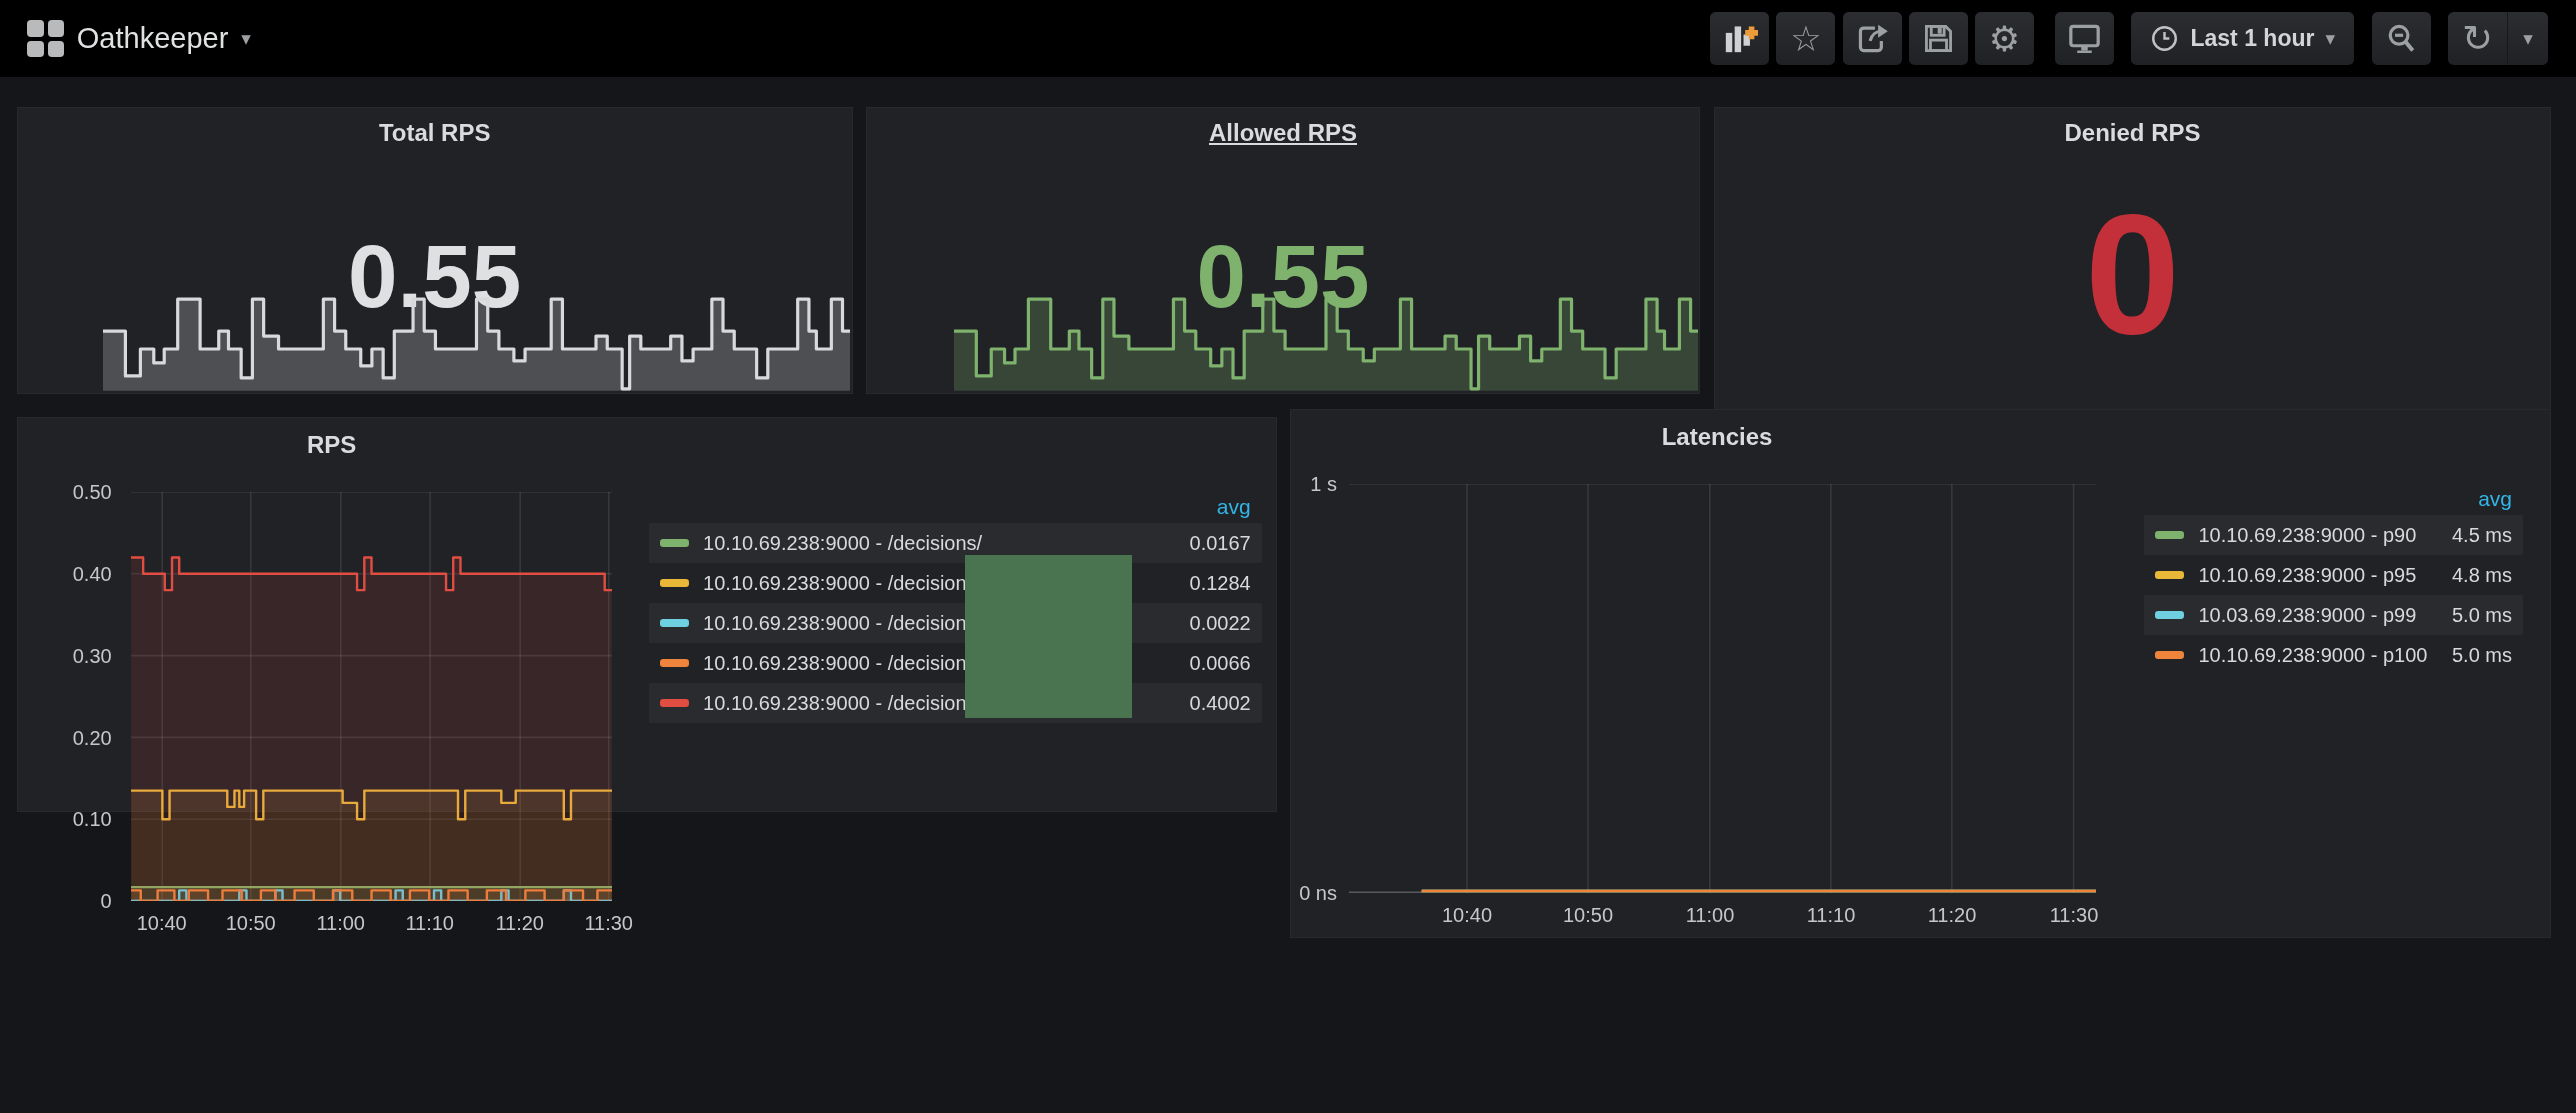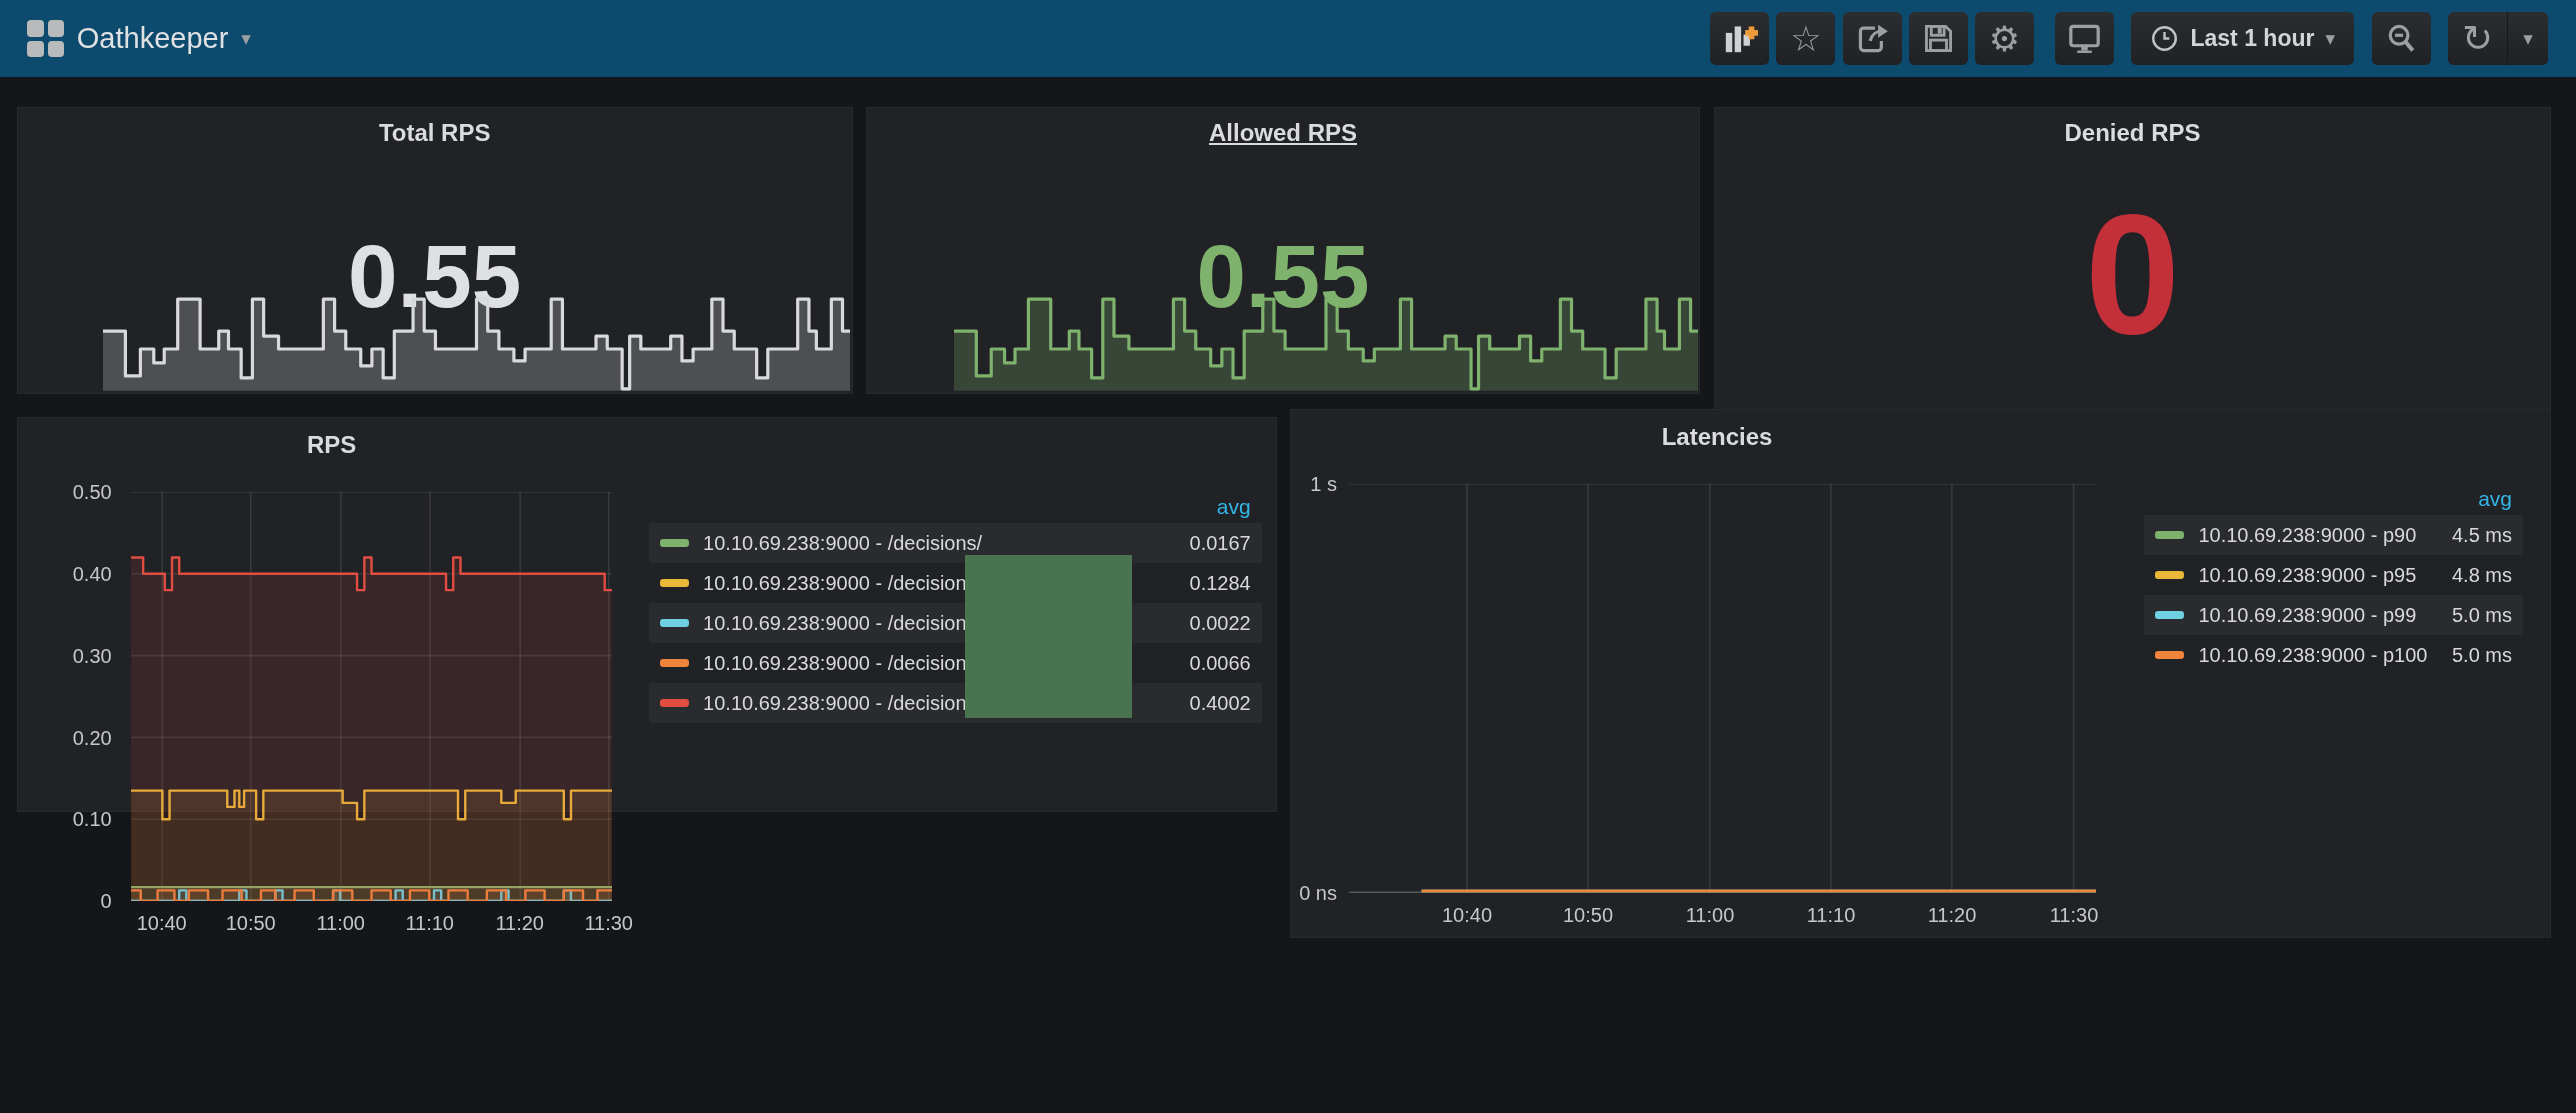--- a/index.html
+++ b/index.html
@@ -2,21 +2,21 @@
 <html style="font-size:12.8px"><head>
 <meta charset="utf-8">
 <style>
   html,body{margin:0;padding:0;}
   body{
     width:2576px;height:1113px;position:relative;overflow:hidden;
     background:#141619;color:#d8d9da;
     font-family:"Liberation Sans","DejaVu Sans",sans-serif;
   }
   
-  .navbar{position:absolute;left:0;top:0;width:2576px;height:77px;display:flex;align-items:center;background:#0c4a6e;}
+  .navbar{position:absolute;left:0;top:0;width:2576px;height:77px;display:flex;align-items:center;background:#000000;}
   .dash-title{display:flex;align-items:center;gap:12.8px;margin-left:27px;cursor:pointer;}
   .grid-icon{width:37px;height:37px;display:grid;grid-template-columns:1fr 1fr;grid-template-rows:1fr 1fr;gap:4px;}
   .grid-icon span{background:#b9babc;border-radius:4px;}
   .dash-title .t{font-size:29px;color:#e0e1e3;}
   .caret{color:#9da0a3;font-size:19px;line-height:1;}
   .nav-right{margin-left:auto;display:flex;align-items:center;margin-right:28px;}
   .btn{height:53px;background:linear-gradient(#2b2d31,#1f2125);border-radius:5.6px;display:flex;align-items:center;justify-content:center;color:#9da0a3;cursor:pointer;box-sizing:border-box;}
   .btn.icon{width:59px;}
   .glyph{font-size:35px;line-height:1;color:#9da0a3;}
   .gap-s{width:7.2px;}.gap-m{width:21px;}.gap-l{width:17.5px;}
@@ -264,21 +264,21 @@
         <span class="lname">10.10.69.238:9000 - p90</span>
         <span class="lavg">4.5 ms</span>
       </div>
       <div class="lrow">
         <span class="swatch" style="background: rgb(234, 184, 57);"></span>
         <span class="lname">10.10.69.238:9000 - p95</span>
         <span class="lavg">4.8 ms</span>
       </div>
       <div class="lrow stripe">
         <span class="swatch" style="background: rgb(110, 208, 224);"></span>
-        <span class="lname">10.10.69.238:9000 - p99</span>
+        <span class="lname">10.03.69.238:9000 - p99</span>
         <span class="lavg">5.0 ms</span>
       </div>
       <div class="lrow">
         <span class="swatch" style="background: rgb(239, 132, 60);"></span>
         <span class="lname">10.10.69.238:9000 - p100</span>
         <span class="lavg">5.0 ms</span>
       </div>
     </div>
 </div>
 

